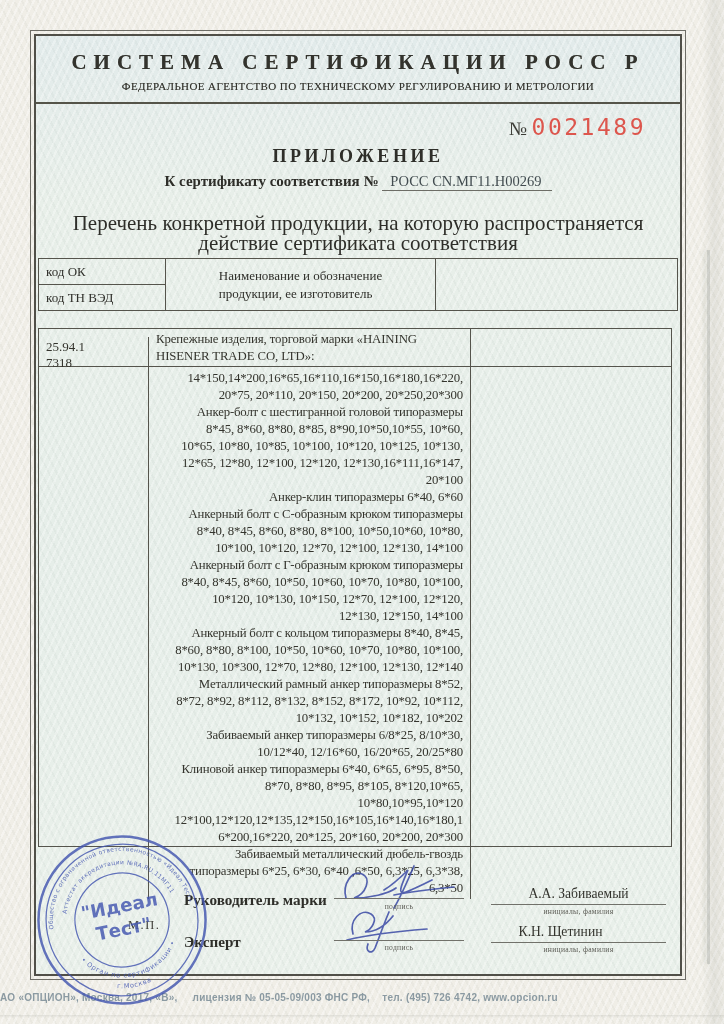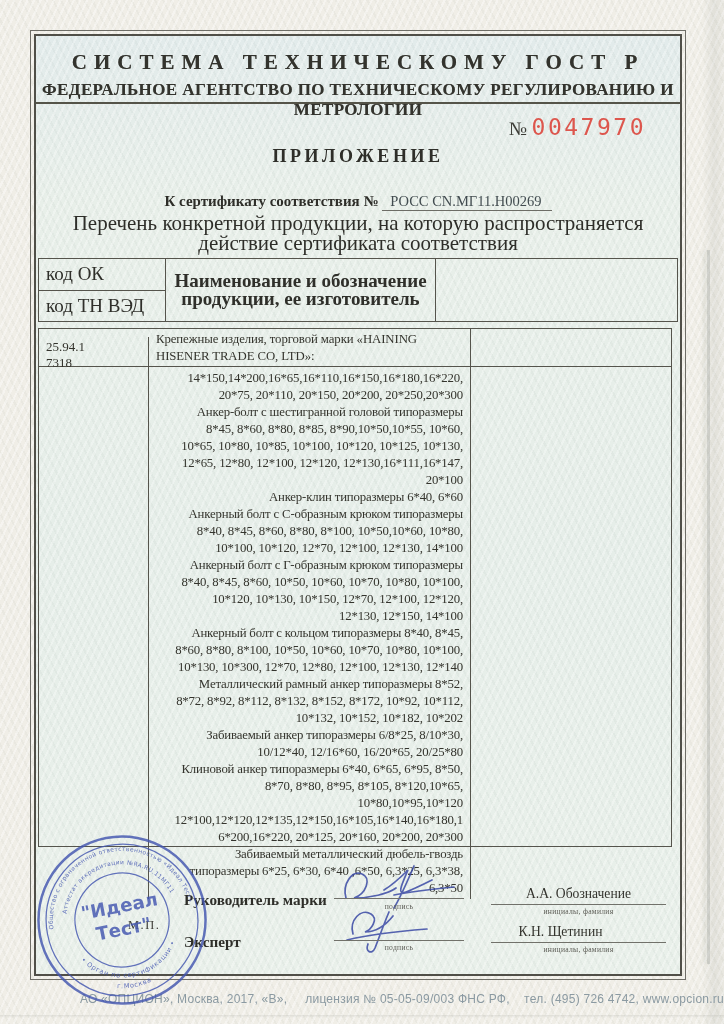--- a/index.html
+++ b/index.html
@@ -33,46 +33,46 @@
     background:
       repeating-linear-gradient(115deg, rgba(255,255,255,.30) 0 2px, rgba(255,255,255,0) 2px 6px),
       repeating-linear-gradient(63deg, rgba(150,165,158,.08) 0 2px, rgba(150,165,158,0) 2px 7px);}
 
   .abs{position:absolute;}
   .center{left:0; right:0; text-align:center;}
 
   
   .hdr1{top:14px; font-size:21px; font-weight:bold; letter-spacing:7px; color:#33332d;
         text-shadow:0 0 .5px rgba(51,51,45,.55);}
-  .hdr2{top:44px; font-size:17px; font-weight:bold; letter-spacing:.4px; color:#33332d;
+  .hdr2{top:44px; font-size:11px; font-weight:normal; letter-spacing:.4px; color:#33332d;
         text-shadow:0 0 .4px rgba(51,51,45,.5);}
   .hdr-rule{top:66px; left:0; right:0; border-bottom:2px solid #555449;}
 
   .blank-no{top:78px; right:34px; font-size:19px; color:#3c3c36; white-space:pre;}
   .blank-no .digits{font-family:"DejaVu Sans Mono", monospace; font-size:23px; letter-spacing:2.5px;
         color:#dd564d; font-weight:500;}
 
   .doc-title{top:110px; font-size:18px; font-weight:bold; letter-spacing:3.5px; color:#2e2e29;}
 
-  .cert-line{top:157px; font-size:15px; white-space:pre;}
+  .cert-line{top:137px; font-size:15px; white-space:pre;}
   .cert-line .lbl{font-weight:bold; color:#2e2e29;}
   .cert-line .val{font-size:14.5px; color:#424c50; border-bottom:1px solid #6d6d66; padding:0 10px 1px 8px;}
 
   .subtitle{top:178px; font-size:21px; font-weight:normal; line-height:19.5px; color:#2e2e29; white-space:pre-line;}
 
   
-  .tbl-head{top:222px; left:2px; width:640px; height:64px; display:grid;
+  .tbl-head{top:222px; left:2px; width:640px; height:53px; display:grid;
     grid-template-columns:127px 270px 1fr;
-    border:1.4px solid #55544c; font-size:19px; color:#2f2f2a;}
+    border:1.4px solid #55544c; font-size:13px; color:#2f2f2a;}
   .tbl-head .c1{border-right:1.4px solid #55544c; display:flex; flex-direction:column;}
   .tbl-head .c1 > div{flex:1; display:flex; align-items:center; padding-left:7px;}
   .tbl-head .c1 > div:first-child{border-bottom:1.3px solid #55544c;}
   .tbl-head .c2{border-right:1.4px solid #55544c;}
   .tbl-head .c2, .tbl-head .c3{display:flex; align-items:center; justify-content:center;
-    text-align:center; font-weight:bold; line-height:18px; white-space:pre-line;}
+    font-weight:normal; line-height:18px; white-space:pre-line;}
 
   
   .tbl-body{top:292px; left:2px; width:634px; height:519px; display:grid;
     grid-template-columns:110px 322px 1fr; grid-template-rows:38px 1fr;
     border:1.4px solid #55544c; font-size:12.8px; color:#34342d;}
   .tbl-body > div{padding:2px 7px;}
   .tbl-body .br{border-right:1.35px solid #55544c;}
   .tbl-body .bb{border-bottom:1.35px solid #55544c;}
   .codes{white-space:pre-line; line-height:16px; font-size:13px;margin-top:8px;}
   .prod-title{line-height:17px; letter-spacing:-.1px;}
@@ -91,39 +91,39 @@
   .stamp{position:absolute; left:-10px; top:788px; width:192px; height:192px;
     transform:rotate(-11deg); opacity:.82; z-index:3;}
   .stamp svg{width:100%; height:100%;}
   .stamp .ring{fill:none; stroke:#4356b0;}
   .stamp text{fill:#4356b0; font-family:"DejaVu Sans", sans-serif;}
   .stamp .arc-t{font-size:6.2px; letter-spacing:.4px;}
   .stamp .arc-m{font-size:6.9px; letter-spacing:.7px;}
   .stamp .ctr{font-size:19px; font-weight:bold;}
 
   
-  .footer{position:absolute; top:992px; left:0; right:0; text-align:right;
-    font-family:"Liberation Sans", sans-serif; font-size:12px; letter-spacing:.25px;
-    color:#8b9aa2; white-space:pre;}
+  .footer{position:absolute; top:992px; left:0; right:0; text-align:left;
+    font-family:"Liberation Sans", sans-serif; font-size:10px; letter-spacing:.25px;
+    color:#8b9aa2; white-space:pre;font-weight:bold;}
 </style>
 </head>
 <body>
 
 <div class="page-edge-shadow"></div>
 <div class="scan-fold"></div>
 <div class="page-bottom-shadow"></div>
 
 <div class="frame">
   <div class="frame-inner">
 
-    <div class="abs center hdr1">СИСТЕМА ТЕХНИЧЕСКОМУ ГОСТ Р</div>
+    <div class="abs center hdr1">СИСТЕМА СЕРТИФИКАЦИИ РОСС Р</div>
     <div class="abs center hdr2">ФЕДЕРАЛЬНОЕ АГЕНТСТВО ПО ТЕХНИЧЕСКОМУ РЕГУЛИРОВАНИЮ И МЕТРОЛОГИИ</div>
     <div class="abs hdr-rule"></div>
 
-    <div class="abs blank-no"><span>№ </span><span class="digits">0047970</span></div>
+    <div class="abs blank-no"><span>№ </span><span class="digits">0021489</span></div>
 
     <div class="abs center doc-title">ПРИЛОЖЕНИЕ</div>
 
     <div class="abs center cert-line"><span class="lbl">К сертификату соответствия № </span><span class="val">РОСС CN.МГ11.Н00269</span></div>
 
     <div class="abs center subtitle">Перечень конкретной продукции,  на которую распространяется
 действие сертификата соответствия</div>
 
     <div class="abs tbl-head">
       <div class="c1">
@@ -172,21 +172,21 @@
 6,3*50</div>
       <div></div>
     </div>
 
     <div class="abs role" style="left:148px; top:855px;">Руководитель марки</div>
     <svg class="sig-svg" style="left:300px; top:828px; width:130px; height:50px;" viewBox="0 0 130 50">
       <path d="M10 34 C6 20 16 6 26 10 C36 14 30 30 18 34 C34 34 52 30 60 24 M48 26 C58 20 66 12 72 6 C66 20 60 32 70 28 C78 25 88 20 96 16 M78 2 C72 16 64 34 58 44 M58 31 C78 27 98 25 118 23"></path>
     </svg>
     <div class="abs sig-line" style="left:298px; width:130px; top:862px;"></div>
     <div class="abs sig-caption" style="left:298px; width:130px; top:866px;">подпись</div>
-    <div class="abs sig-name" style="left:455px; width:175px; top:850px;">А.А. Обозначение</div>
+    <div class="abs sig-name" style="left:455px; width:175px; top:850px;">А.А. Забиваемый</div>
     <div class="abs sig-line" style="left:455px; width:175px; top:868px;"></div>
     <div class="abs sig-caption" style="left:455px; width:175px; top:871px;">инициалы, фамилия</div>
 
     <div class="abs role" style="left:148px; top:897px;">Эксперт</div>
     <svg class="sig-svg" style="left:305px; top:868px; width:110px; height:55px;" viewBox="0 0 110 55">
       <path d="M12 30 C8 16 20 4 30 10 C38 15 30 26 24 28 C34 28 44 22 52 12 M48 8 C42 22 38 34 34 44 C31 51 24 48 27 40 M6 36 C30 30 60 27 86 25"></path>
     </svg>
     <div class="abs sig-line" style="left:298px; width:130px; top:904px;"></div>
     <div class="abs sig-caption" style="left:298px; width:130px; top:907px;">подпись</div>
     <div class="abs sig-name" style="left:437px; width:175px; top:888px;">К.Н. Щетинин</div>

